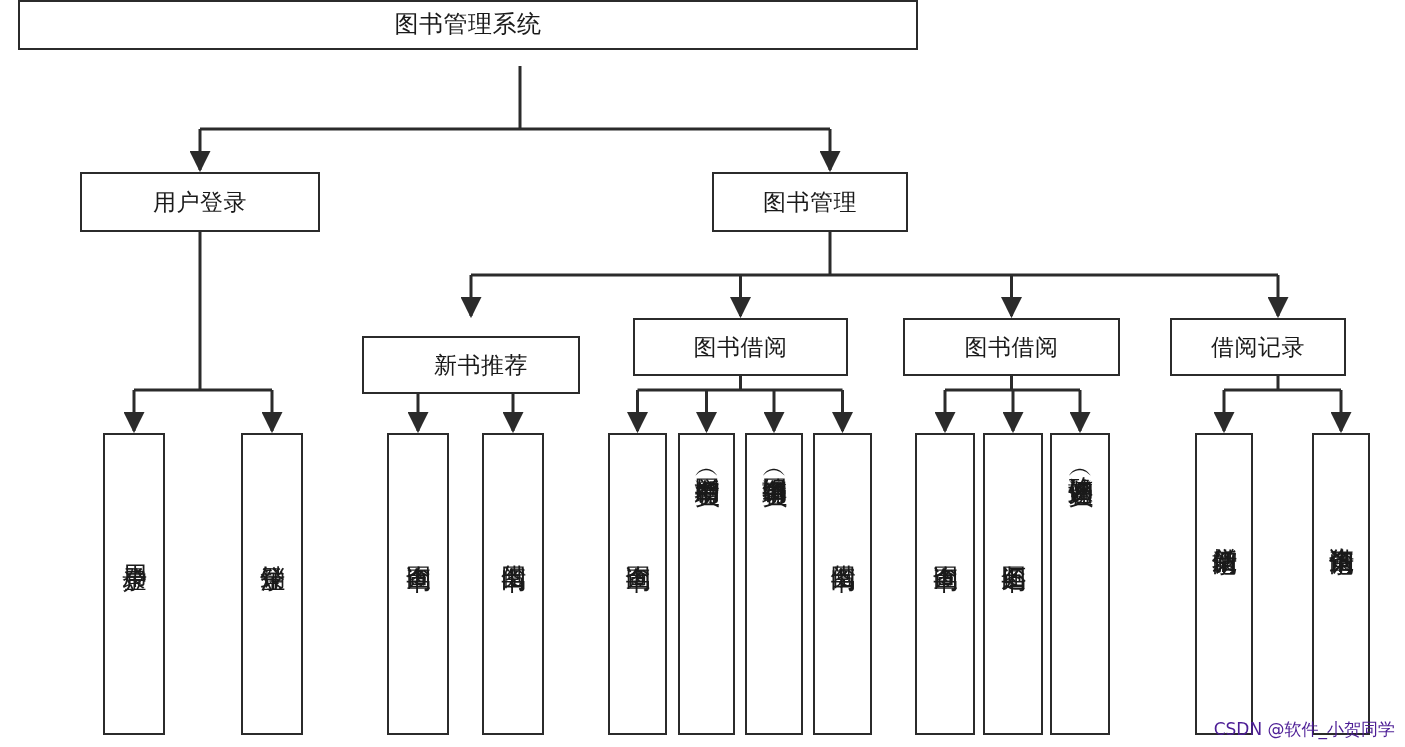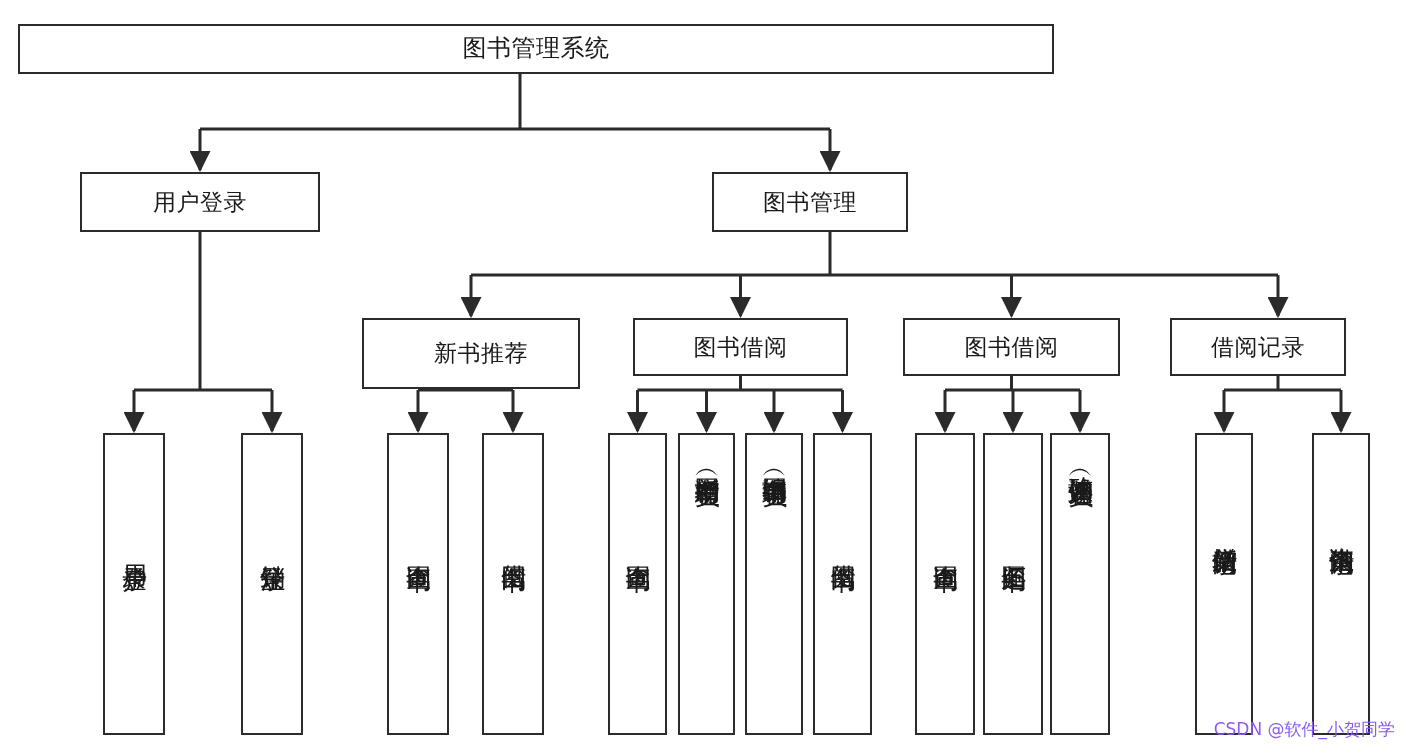--- a/index.html
+++ b/index.html
@@ -65,21 +65,21 @@
     padding-top: 88px;
   }
   .node.vertical.lower2 .node-label {
     padding-top: 70px;
   }
   .watermark {
     position: absolute;
     right: 10px;
     bottom: 6px;
     font-size: 17px;
-    color: #8b5cf6;
+    color: #4c1d95;
     z-index: 5;
     white-space: nowrap;
     user-select: none;
   }
 </style>
 </head>
 <body>
 
 <div id="diagram-root">
 
@@ -120,30 +120,30 @@
         <path d="M 1013 390 L 1013 431" marker-end="url(#arrow)"></path>
         <path d="M 1080 390 L 1080 431" marker-end="url(#arrow)"></path>
         <path d="M 1278 376 L 1278 390"></path>
         <path d="M 1224 390 L 1341 390"></path>
         <path d="M 1224 390 L 1224 431" marker-end="url(#arrow)"></path>
         <path d="M 1341 390 L 1341 431" marker-end="url(#arrow)"></path>
       </g>
   </svg>
 
   <div id="node-layer">
-      <div class="node horizontal root" style="left: 18px; top: 24px; width: 1036px; height: 50px;">
+      <div class="node horizontal root" style="left: 18px; top: 0; width: 900px; height: 50px;">
         <span class="node-label">图书管理系统</span>
       </div>
       <div class="node horizontal" style="left: 80px; top: 172px; width: 240px; height: 60px;">
         <span class="node-label">用户登录</span>
       </div>
       <div class="node horizontal" style="left: 712px; top: 172px; width: 196px; height: 60px;">
         <span class="node-label">图书管理</span>
       </div>
-      <div class="node horizontal" style="left: 362px; top: 318px; width: 218px; height: 71px; padding-left: 20px;">
+      <div class="node horizontal" style="left: 362px; top: 336px; width: 218px; height: 58px; padding-left: 20px;">
         <span class="node-label">新书推荐</span>
       </div>
       <div class="node horizontal" style="left: 633px; top: 318px; width: 215px; height: 58px;">
         <span class="node-label">图书借阅</span>
       </div>
       <div class="node horizontal" style="left: 903px; top: 318px; width: 217px; height: 58px;">
         <span class="node-label">图书借阅</span>
       </div>
       <div class="node horizontal" style="left: 1170px; top: 318px; width: 176px; height: 58px;">
         <span class="node-label">借阅记录</span>

